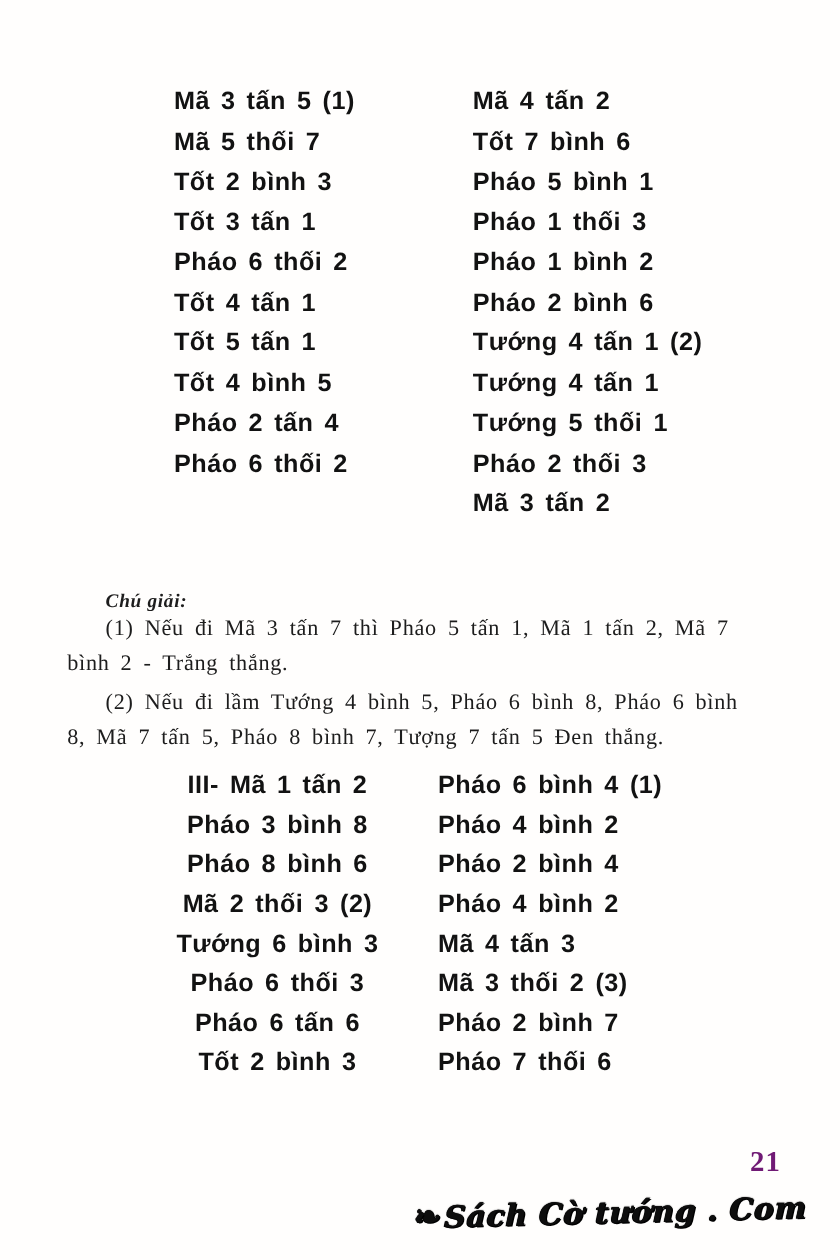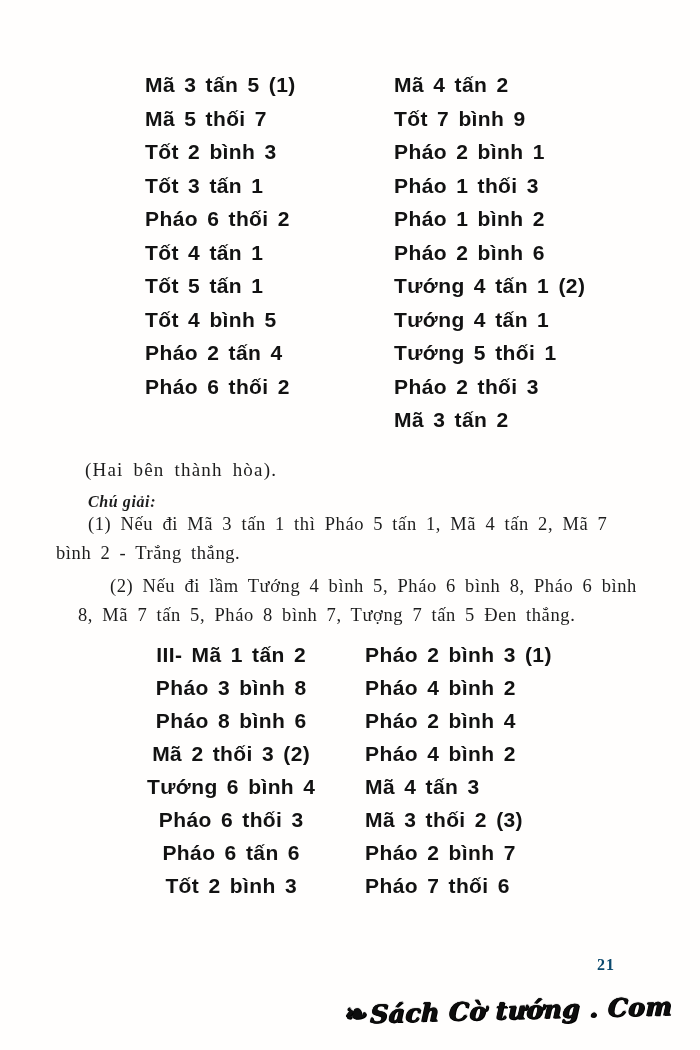--- a/index.html
+++ b/index.html
@@ -41,27 +41,27 @@
     font-size: 16px; font-weight: 700; font-style: italic;
     letter-spacing: 0.6px;
   }
   .note {
     position: absolute; left: 56px; width: 596px;
     font-size: 18.5px; letter-spacing: 0.6px; word-spacing: 4px;
   }
   .note .note-line { line-height: 29px; white-space: nowrap; }
   .note .note-line:first-child { text-indent: 32px; }
   .note-1 { top: 510px; }
-  .note-2 { top: 572px; margin-left: 22px; }
+  .note-2 { top: 572px; }
 
   
   .page-number {
-    position: absolute; top: 956px; left: 597px;
+    position: absolute; top: 956px; left: 625px;
     font-family: "Liberation Serif", serif;
-    font-size: 16px; font-weight: 700; color: #0c4a6e;
+    font-size: 24px; font-weight: 700; color: #701a75;
     letter-spacing: 1px;
   }
   .watermark {
     position: absolute; top: 994px; right: 28px;
     font-family: "DejaVu Serif", serif;
     font-size: 25px; font-weight: 700; font-style: italic;
     color: #0d0d0d;
     letter-spacing: 0.5px;
     transform: rotate(-1.5deg) skewX(-3deg);
     text-shadow: 0 0 1px #000, 1px 1px 0 #000, -0.5px 0.5px 0 #000;
@@ -86,59 +86,58 @@
       <div class="move-line">Pháo 6 thối 2</div>
       <div class="move-line">Tốt 4 tấn 1</div>
       <div class="move-line">Tốt 5 tấn 1</div>
       <div class="move-line">Tốt 4 bình 5</div>
       <div class="move-line">Pháo 2 tấn 4</div>
       <div class="move-line">Pháo 6 thối 2</div>
     </div>
 
   <div class="moves-col top-right">
       <div class="move-line">Mã 4 tấn 2</div>
-      <div class="move-line">Tốt 7 bình 9</div>
-      <div class="move-line">Pháo 2 bình 1</div>
+      <div class="move-line">Tốt 7 bình 6</div>
+      <div class="move-line">Pháo 5 bình 1</div>
       <div class="move-line">Pháo 1 thối 3</div>
       <div class="move-line">Pháo 1 bình 2</div>
       <div class="move-line">Pháo 2 bình 6</div>
       <div class="move-line">Tướng 4 tấn 1 (2)</div>
       <div class="move-line">Tướng 4 tấn 1</div>
       <div class="move-line">Tướng 5 thối 1</div>
       <div class="move-line">Pháo 2 thối 3</div>
       <div class="move-line">Mã 3 tấn 2</div>
     </div>
 
-  <p class="serif draw-note">(Hai bên thành hòa).</p>
 
   <p class="serif notes-heading">Chú giải:</p>
 
   <div class="serif note note-1">
-      <div class="note-line">(1) Nếu đi Mã 3 tấn 1 thì Pháo 5 tấn 1, Mã 4 tấn 2, Mã 7</div>
+      <div class="note-line">(1) Nếu đi Mã 3 tấn 7 thì Pháo 5 tấn 1, Mã 1 tấn 2, Mã 7</div>
       <div class="note-line">bình 2 - Trắng thắng.</div>
     </div>
 
   <div class="serif note note-2">
       <div class="note-line">(2) Nếu đi lầm Tướng 4 bình 5, Pháo 6 bình 8, Pháo 6 bình</div>
       <div class="note-line">8, Mã 7 tấn 5, Pháo 8 bình 7, Tượng 7 tấn 5 Đen thắng.</div>
     </div>
 
   <div class="moves-col bottom-left">
       <div class="move-line">III- Mã 1 tấn 2</div>
       <div class="move-line">Pháo 3 bình 8</div>
       <div class="move-line">Pháo 8 bình 6</div>
       <div class="move-line">Mã 2 thối 3 (2)</div>
-      <div class="move-line">Tướng 6 bình 4</div>
+      <div class="move-line">Tướng 6 bình 3</div>
       <div class="move-line">Pháo 6 thối 3</div>
       <div class="move-line">Pháo 6 tấn 6</div>
       <div class="move-line">Tốt 2 bình 3</div>
     </div>
 
   <div class="moves-col bottom-right">
-      <div class="move-line">Pháo 2 bình 3 (1)</div>
+      <div class="move-line">Pháo 6 bình 4 (1)</div>
       <div class="move-line">Pháo 4 bình 2</div>
       <div class="move-line">Pháo 2 bình 4</div>
       <div class="move-line">Pháo 4 bình 2</div>
       <div class="move-line">Mã 4 tấn 3</div>
       <div class="move-line">Mã 3 thối 2 (3)</div>
       <div class="move-line">Pháo 2 bình 7</div>
       <div class="move-line">Pháo 7 thối 6</div>
     </div>
 
   <div class="page-number">21</div>

